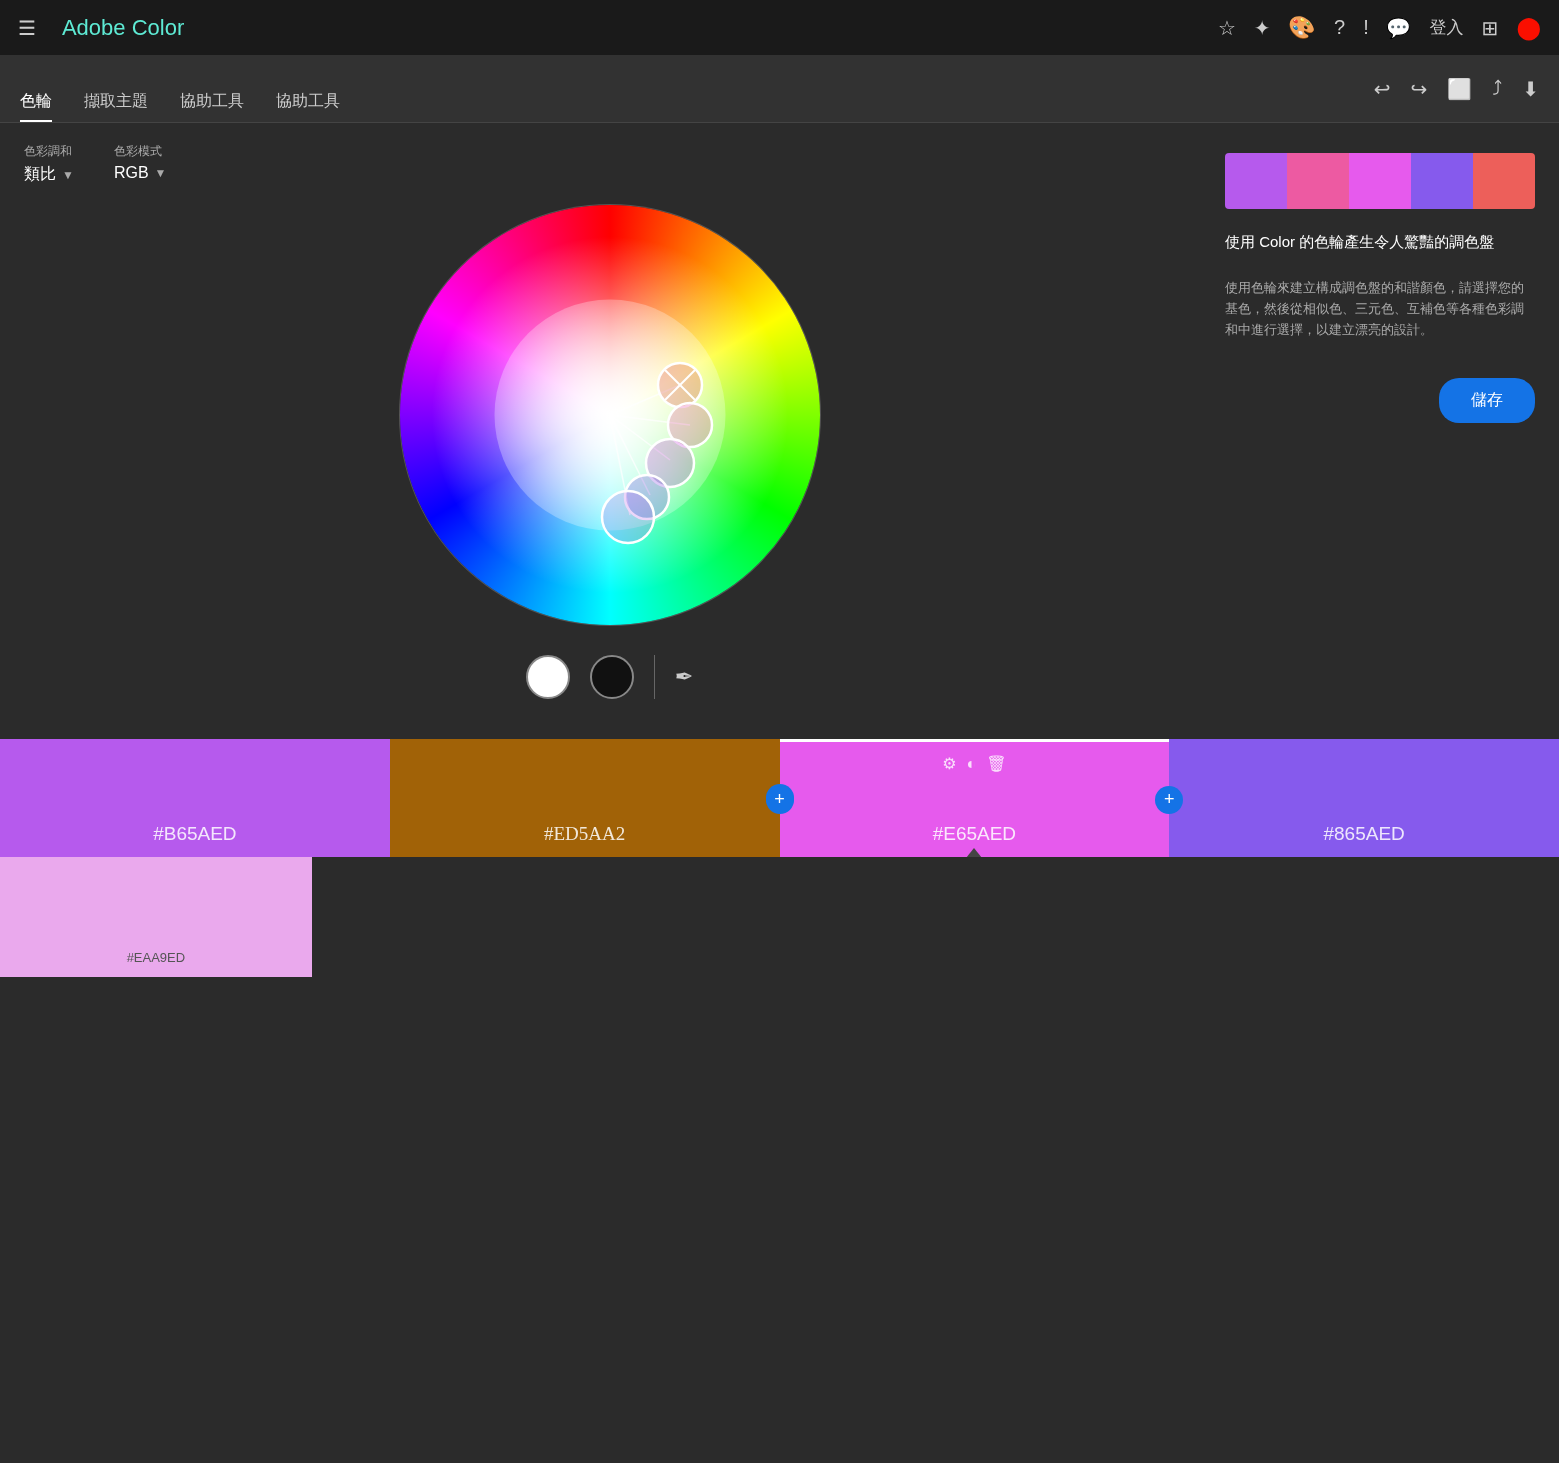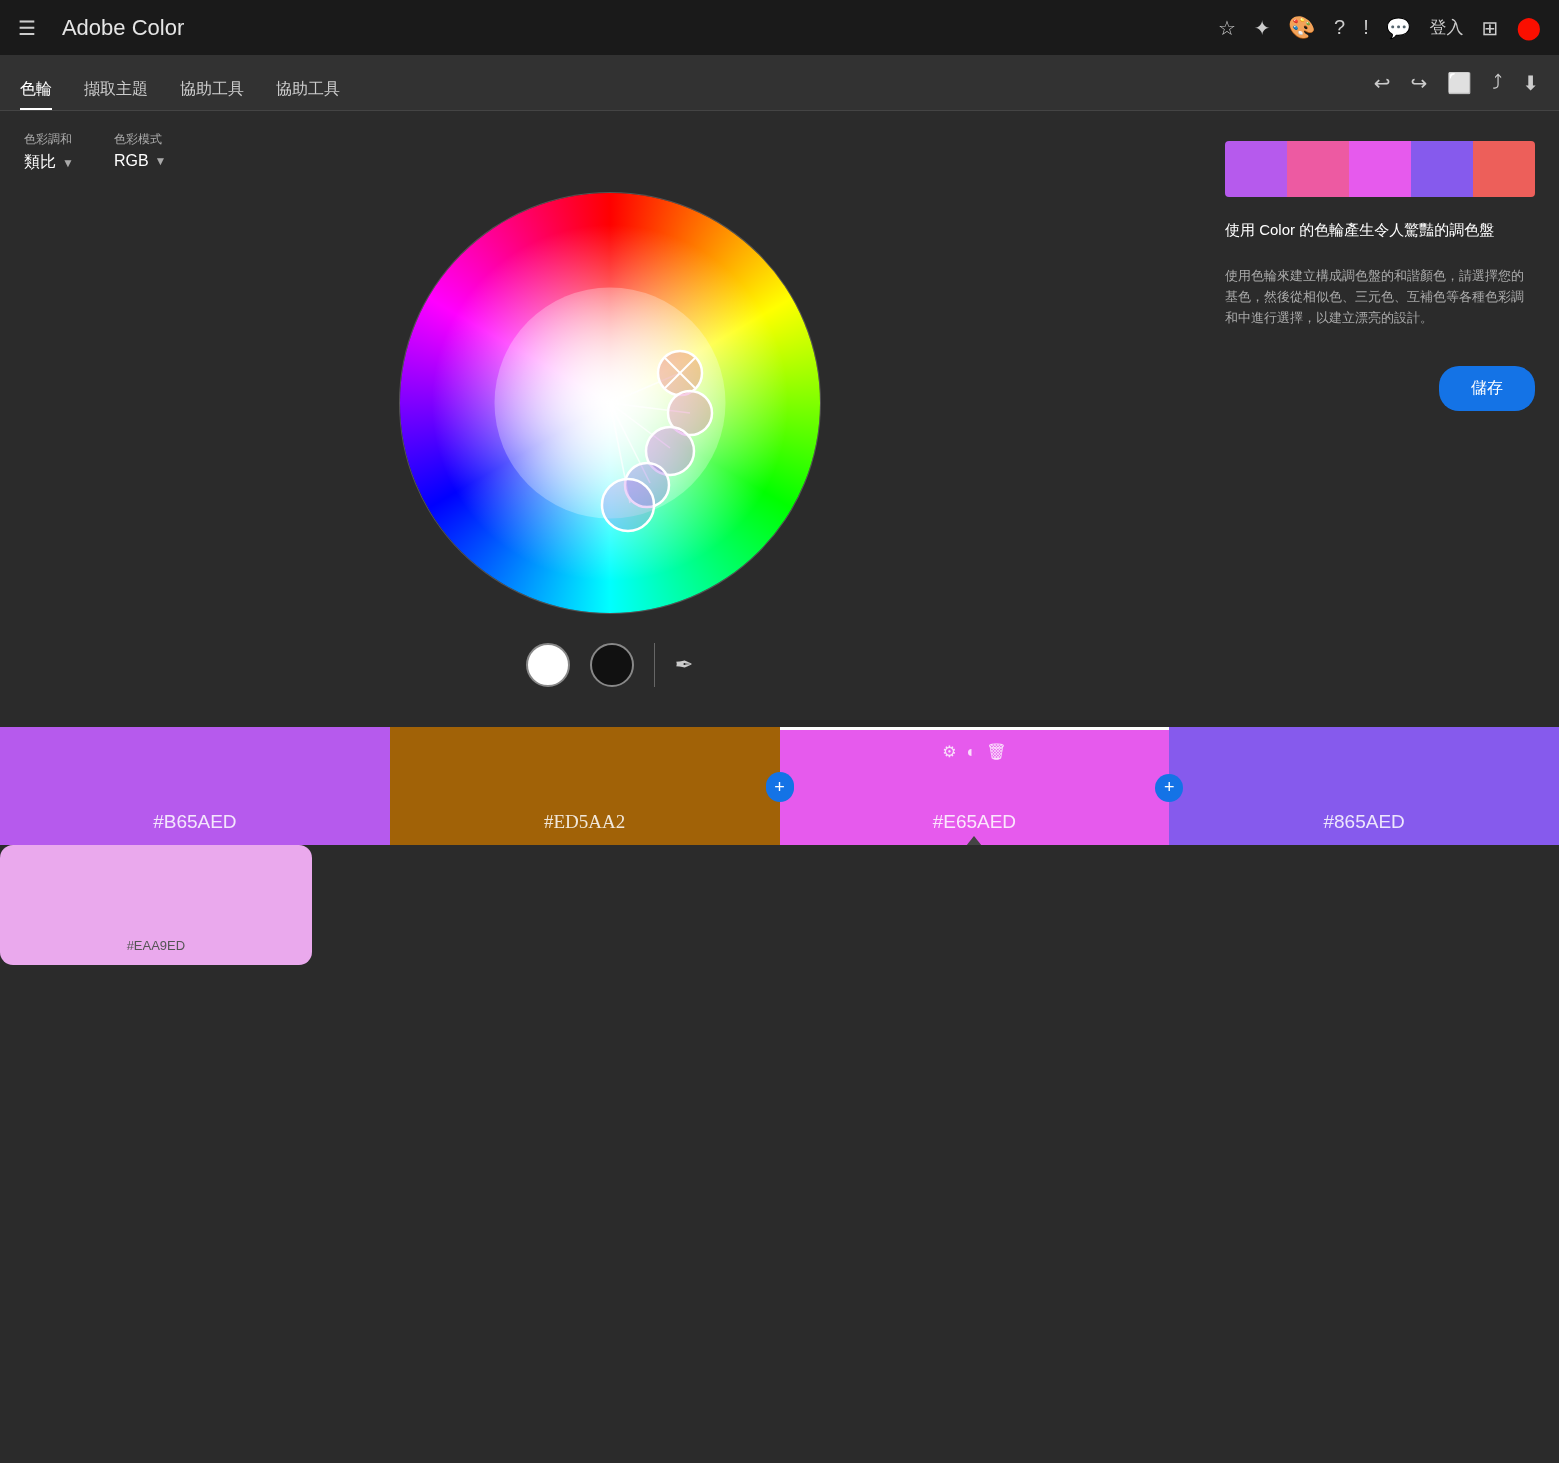--- a/index.html
+++ b/index.html
@@ -16,21 +16,21 @@
     
     .top-nav {
       background: #1a1a1a;
       height: 55px;
       display: flex;
       align-items: center;
       padding: 0 18px;
       gap: 16px;
     }
     .top-nav-title {
-      color: #e5e5e5;
+      color: #5eead4;
       font-size: 22px;
       font-weight: 400;
       flex: 1;
       margin-left: 10px;
     }
     .top-nav-icons {
       display: flex;
       align-items: center;
       gap: 18px;
     }
@@ -46,21 +46,21 @@
     }
     .hamburger-icon {
       font-size: 20px;
       color: #ccc;
       cursor: pointer;
     }
 
     
     .secondary-nav {
       background: #323232;
-      height: 56px;
+      height: 68px;
       display: flex;
       align-items: center;
       padding: 0 20px;
       border-bottom: 1px solid #444;
       justify-content: space-between;
     }
     .sec-nav-left {
       display: flex;
       gap: 32px;
       align-items: flex-end;
@@ -498,21 +498,21 @@
       <div class="swatch-up-arrow"></div>
     </div>
 
     <div class="swatch-cell" style="background:#865AED;">
       <span class="swatch-hex">#865AED</span>
     </div>
 
   </div>
 
   <div class="swatches-row2">
-    <div class="swatch-cell2" style="background:#EAA9ED;border-radius:13px;">
+    <div class="swatch-cell2" style="background:#EAA9ED;">
       <span class="swatch-hex2" style="color:#555;">#EAA9ED</span>
     </div>
     <div class="swatch-cell2" style="background:#2b2b2b;"></div>
     <div class="swatch-cell2" style="background:#2b2b2b;"></div>
     <div class="swatch-cell2" style="background:#2b2b2b;"></div>
     <div class="swatch-cell2" style="background:#2b2b2b;"></div>
   </div>
 </div>
 
 </body></html>

